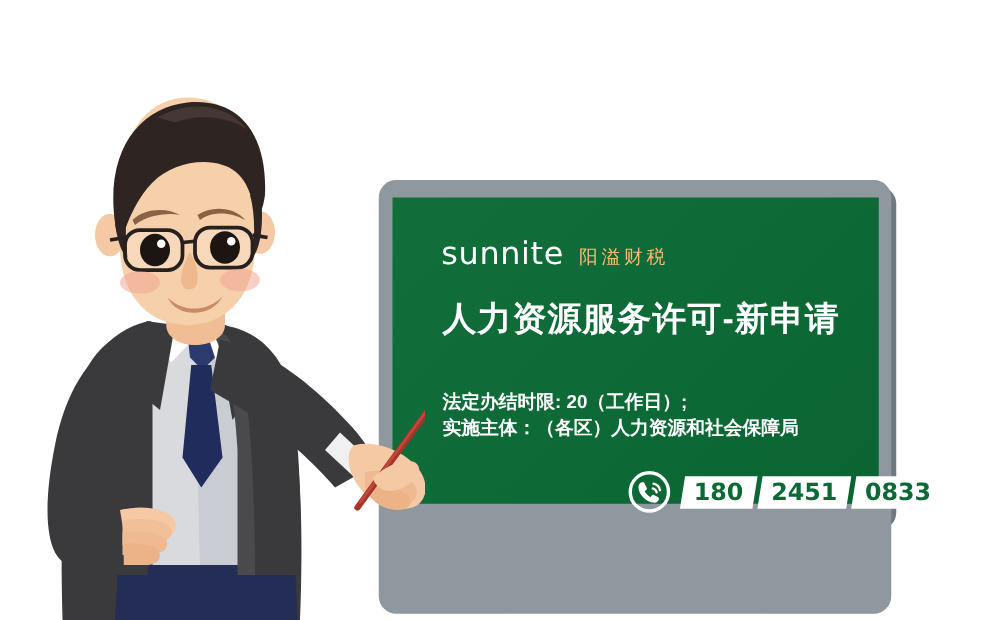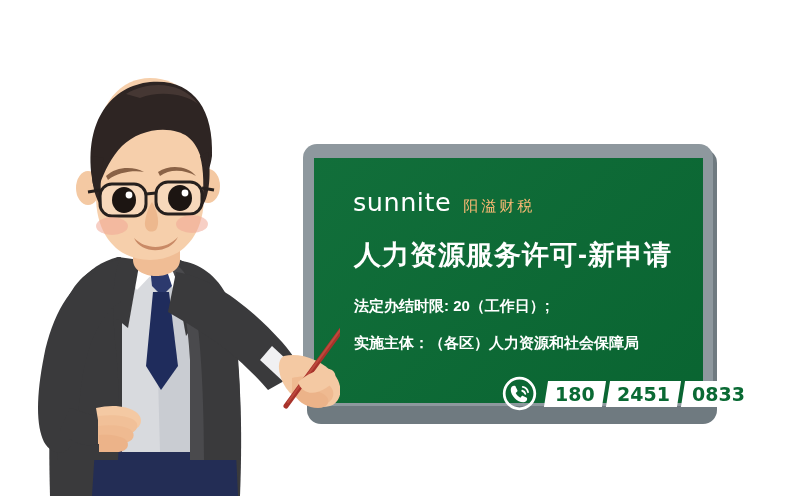--- a/index.html
+++ b/index.html
@@ -10,21 +10,21 @@
   }
   #stage{position:absolute;left:0;top:0;width:800px;height:496px;}
 
   
   .board-wrap{position:absolute;left:303px;top:144px;width:410px;height:275px;}
   .board-shadow{
     position:absolute;left:4px;top:5px;width:410px;height:275px;
     background:#6f7a80;border-radius:14px;
   }
   .board-frame{
-    position:absolute;left:0;top:0;width:410px;height:262px;
+    position:absolute;left:0;top:0;width:410px;height:347px;
     background:#8e989e;border-radius:14px;
   }
   .board-inner{
     position:absolute;left:11px;top:14px;width:389px;height:245px;
     background:#0a6a34;
   }
   .board-inner-shade{
     position:absolute;right:0;bottom:0;width:389px;height:245px;
     background:linear-gradient(135deg,rgba(255,255,255,0.03) 0%,rgba(0,0,0,0.05) 100%);
     pointer-events:none;
@@ -47,21 +47,21 @@
     position:absolute;left:40px;top:84px;
     color:#ffffff;font-size:27px;font-weight:bold;letter-spacing:1px;
     white-space:nowrap;line-height:1;text-align:right;
   }
 
   
   .bodyline{
     position:absolute;left:40px;
     color:#ffffff;font-size:15px;font-weight:bold;white-space:nowrap;line-height:1;
   }
-  .bodyline.l1{top:140px;text-align:center;}
+  .bodyline.l1{top:156px;text-align:center;}
   .bodyline.l2{top:177px;}
 
   
   .phone-block{position:absolute;left:188px;top:218px;display:flex;align-items:center;}
   .phone-icon{width:35px;height:35px;display:block;}
   .phone-digits{display:flex;align-items:center;margin-left:9px;}
   .digit-box{
     background:#ffffff;color:#0a6a34;font-weight:bold;font-size:19px;
     height:26px;line-height:26px;padding:0 9px;margin-right:4px;
     transform:skewX(-9deg);

